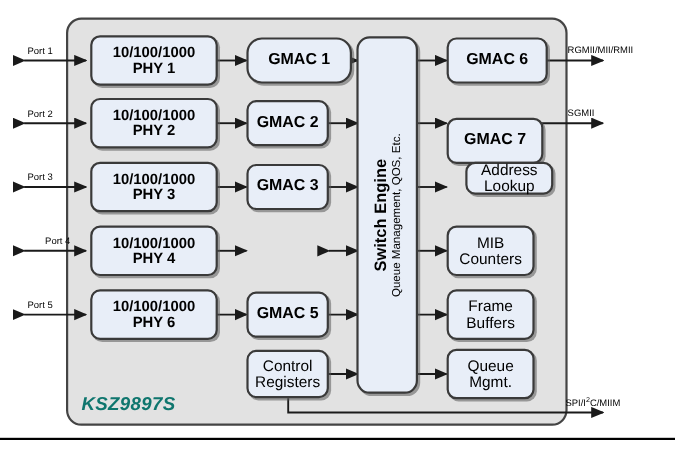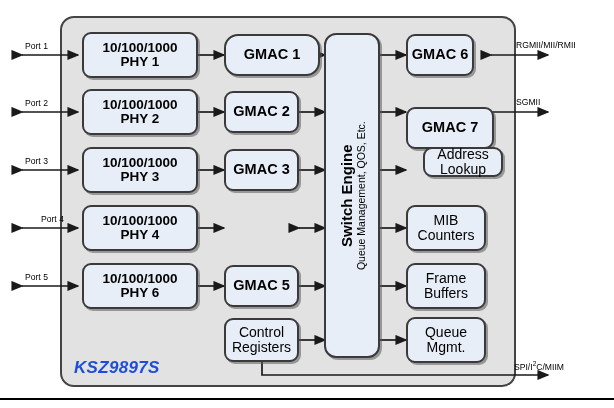--- a/index.html
+++ b/index.html
@@ -81,21 +81,21 @@
   #se-sub   { font-size: 10.5px; font-weight: normal; color:#000; }
 
   
   #chip-label {
     position: absolute;
     left: 74px;
     top: 358px;
     font-size: 17px;
     font-weight: bold;
     font-style: italic;
-    color: #1d4ed8;
+    color: #0f766e;
     letter-spacing: 0.3px;
   }
 
   
   #wires {
     position: absolute;
     left: 0; top: 0;
     width: 614px; height: 408px;
     pointer-events: none;
   }
@@ -216,21 +216,21 @@
     <span class="l2">Registers</span>
   </div>
 
   <div id="switch-engine">
     <div id="se-rot">
       <span id="se-title">Switch Engine</span>
       <span id="se-sub">Queue Management, QOS, Etc.</span>
     </div>
   </div>
 
-  <div class="blk gmac" style="left:406px; top:34px;  width:68px; height:42px;">
+  <div class="blk gmac" style="left:406px; top:34px;  width:92px; height:42px;">
     <span class="l1">GMAC 6</span>
   </div>
   <div class="blk gmac" style="left:406px; top:107px;  width:88px; height:42px;">
     <span class="l1">GMAC 7</span>
   </div>
   <div class="blk aux" style="left:423px; top:147px; width:80px; height:30px;">
     <span class="l1">Address</span>
     <span class="l2">Lookup</span>
   </div>
   <div class="blk aux" style="left:406px; top:205px; width:80px; height:46px;">

